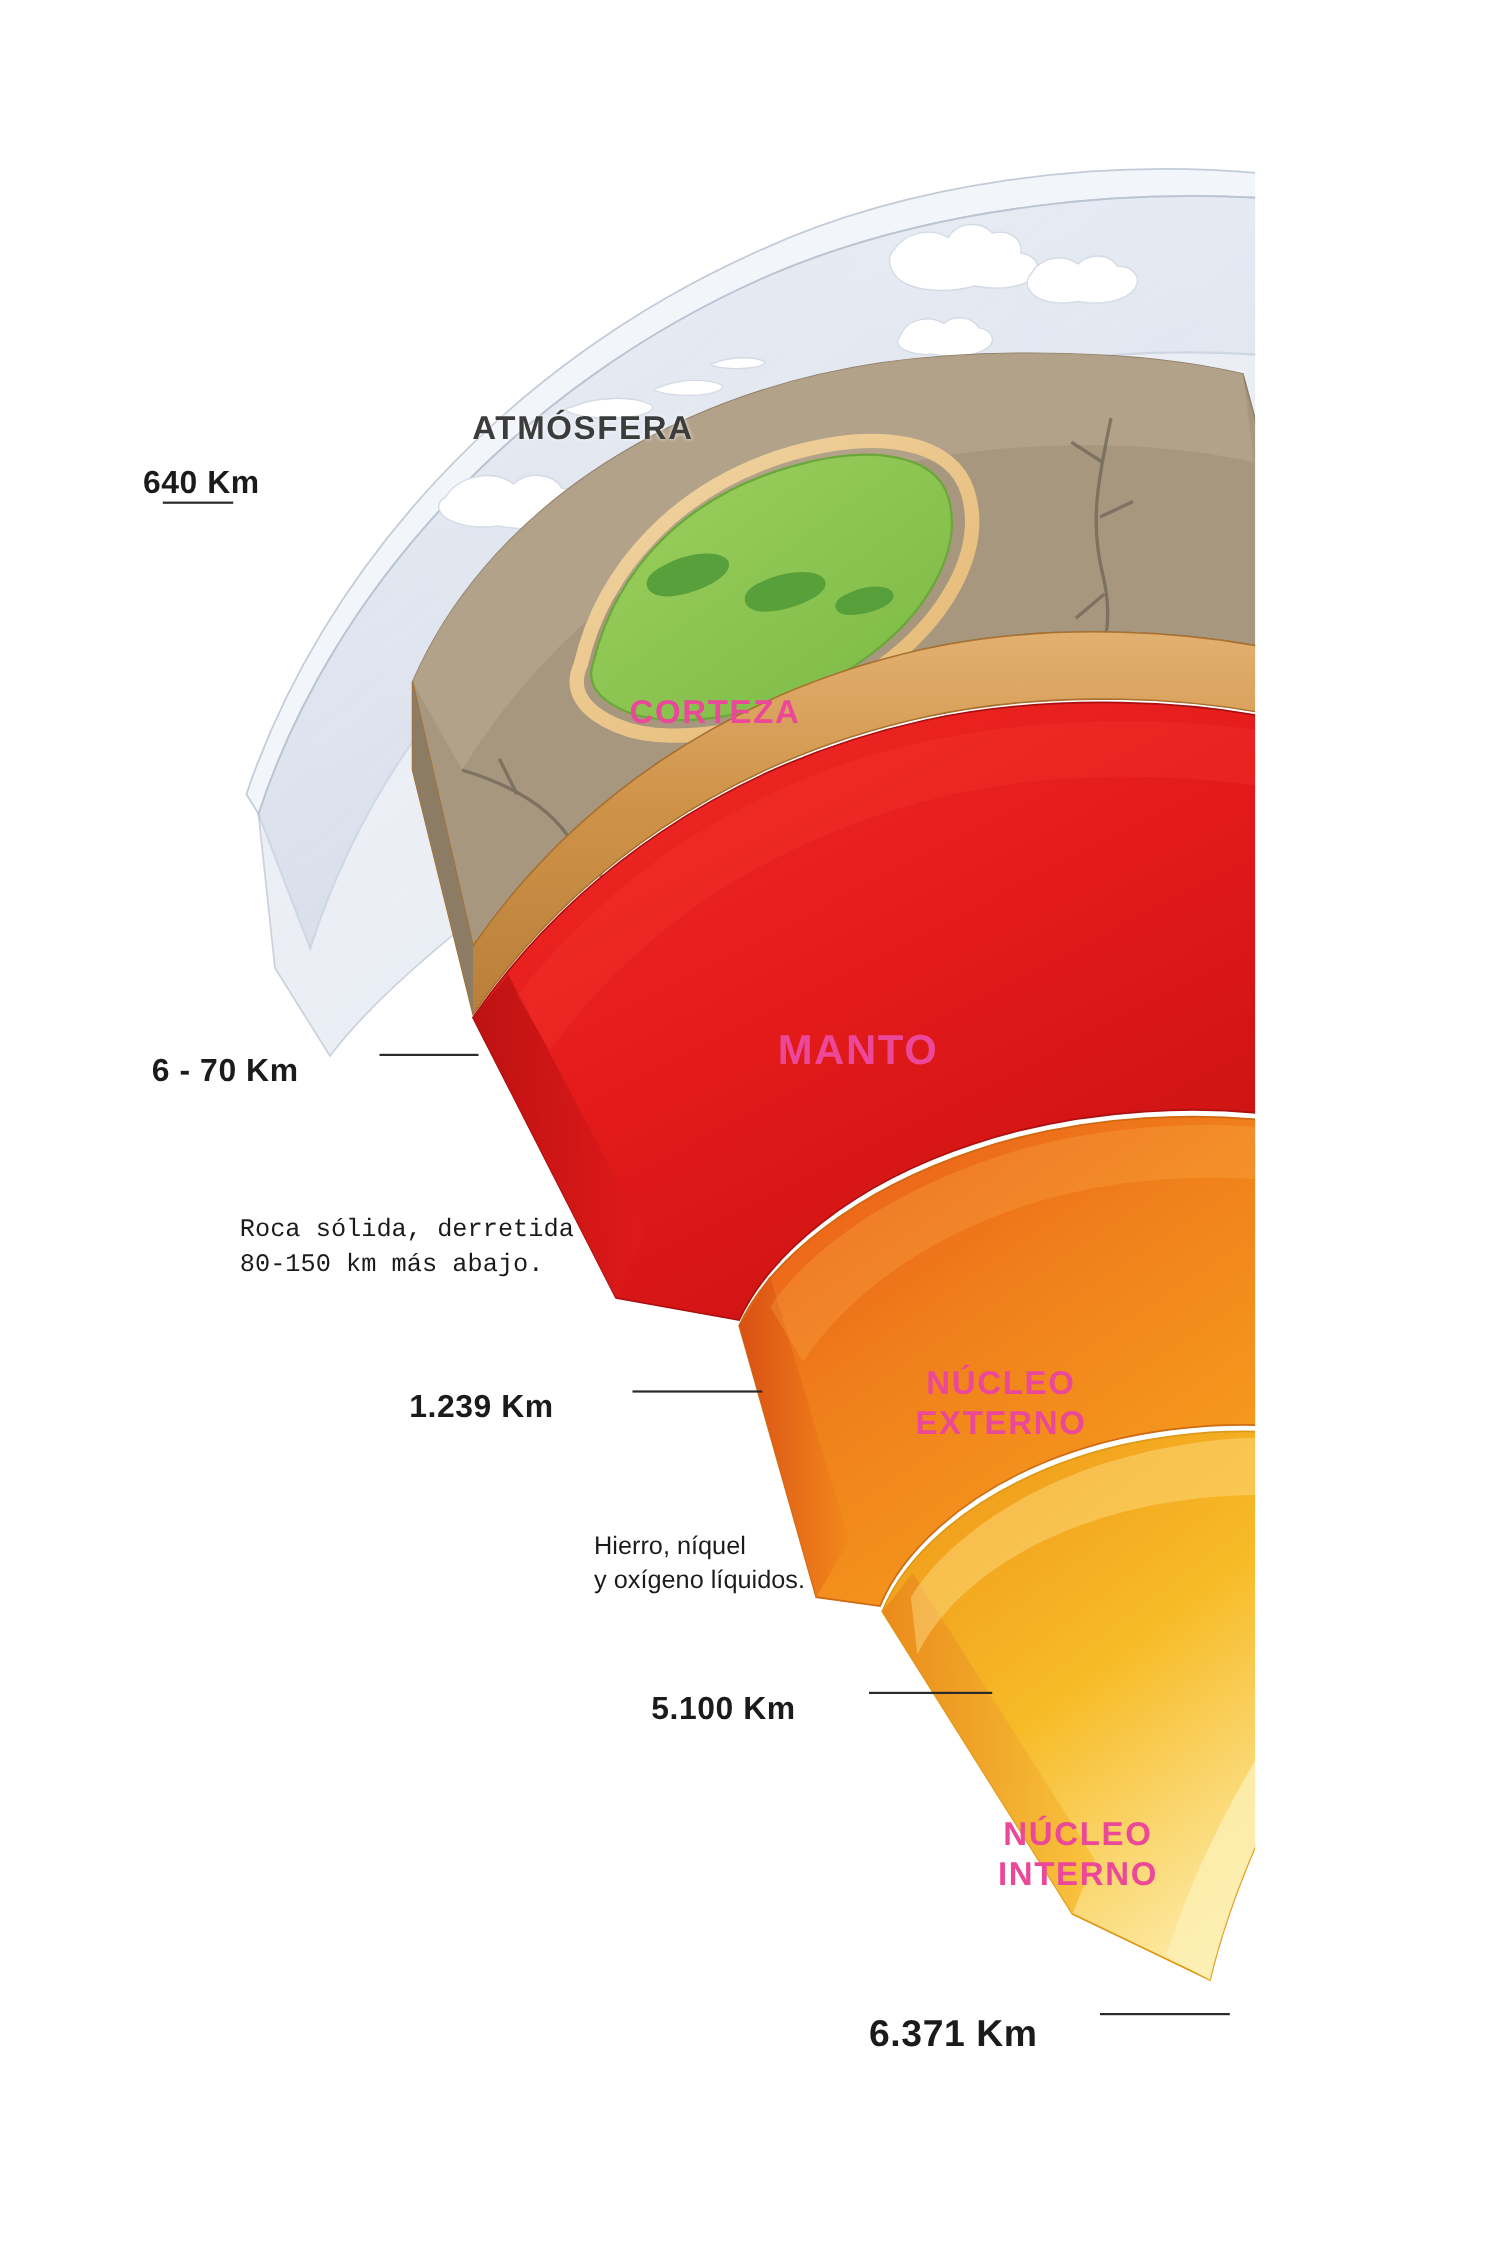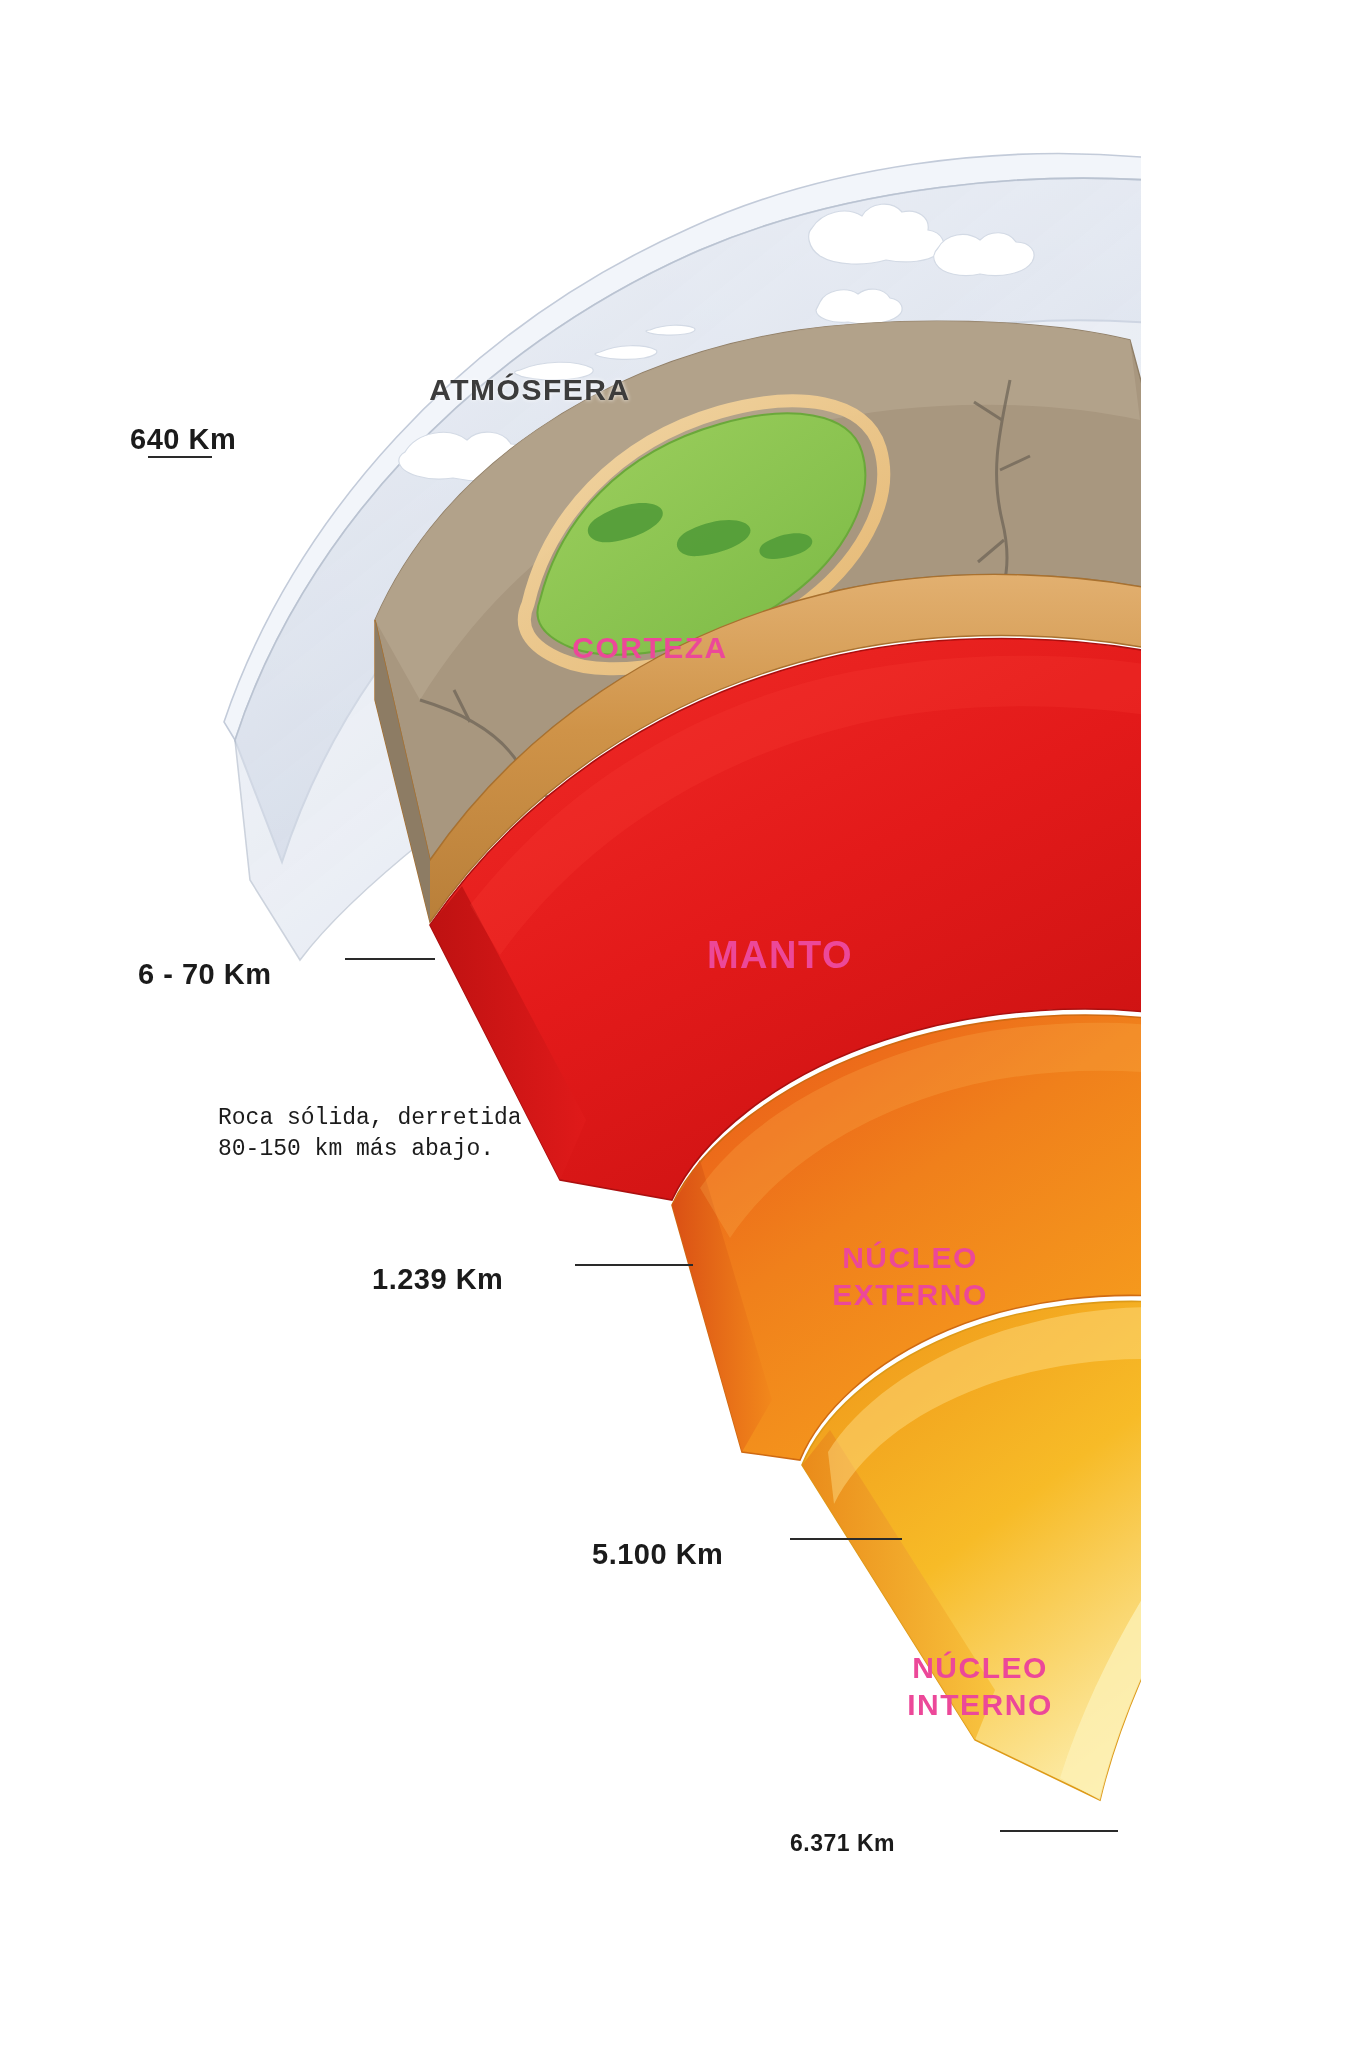--- a/index.html
+++ b/index.html
@@ -77,21 +77,21 @@
   }
   #label-nucleo-interno {
     left: 830px; top: 1650px; width: 300px;
     font-size: 30px;
   }
 
   #depth-640 { left: 130px; top: 405px; font-size: 29px; }
   #depth-670 { left: 138px; top: 940px; font-size: 29px; }
   #depth-2900 { left: 372px; top: 1245px; font-size: 29px; }
   #depth-5100 { left: 592px; top: 1520px; font-size: 29px; }
-  #depth-6371 { left: 790px; top: 1812px; font-size: 23px; }
+  #depth-6371 { left: 790px; top: 1812px; font-size: 34px; }
 
   #leader-640 { left: 148px; top: 456px; width: 64px; }
   #leader-670 { left: 345px; top: 958px; width: 90px; }
   #leader-2900 { left: 575px; top: 1264px; width: 118px; }
   #leader-5100 { left: 790px; top: 1538px; width: 112px; }
   #leader-6371 { left: 1000px; top: 1830px; width: 118px; }
 
   #note-manto { left: 218px; top: 1103px; width: 330px; font-size: 23px; font-family: Liberation Mono, monospace; }
   #note-externo { left: 540px; top: 1390px; width: 330px; font-size: 23px; }
   #note-interno { left: 620px; top: 1682px; width: 340px; font-size: 23px; }
@@ -276,14 +276,16 @@
   <div class="leader" id="leader-2900"></div>
 
   <div class="depth-label" id="depth-5100">5.100 Km</div>
   <div class="leader" id="leader-5100"></div>
 
   <div class="depth-label" id="depth-6371">6.371 Km</div>
   <div class="leader" id="leader-6371"></div>
 
   <div class="note" id="note-manto">Roca sólida, derretida
 80-150 km más abajo.</div>
+  <div class="note" id="note-externo">Hierro, níquel
+y oxígeno líquidos.</div>
 
 </div>
 
 </body></html>

